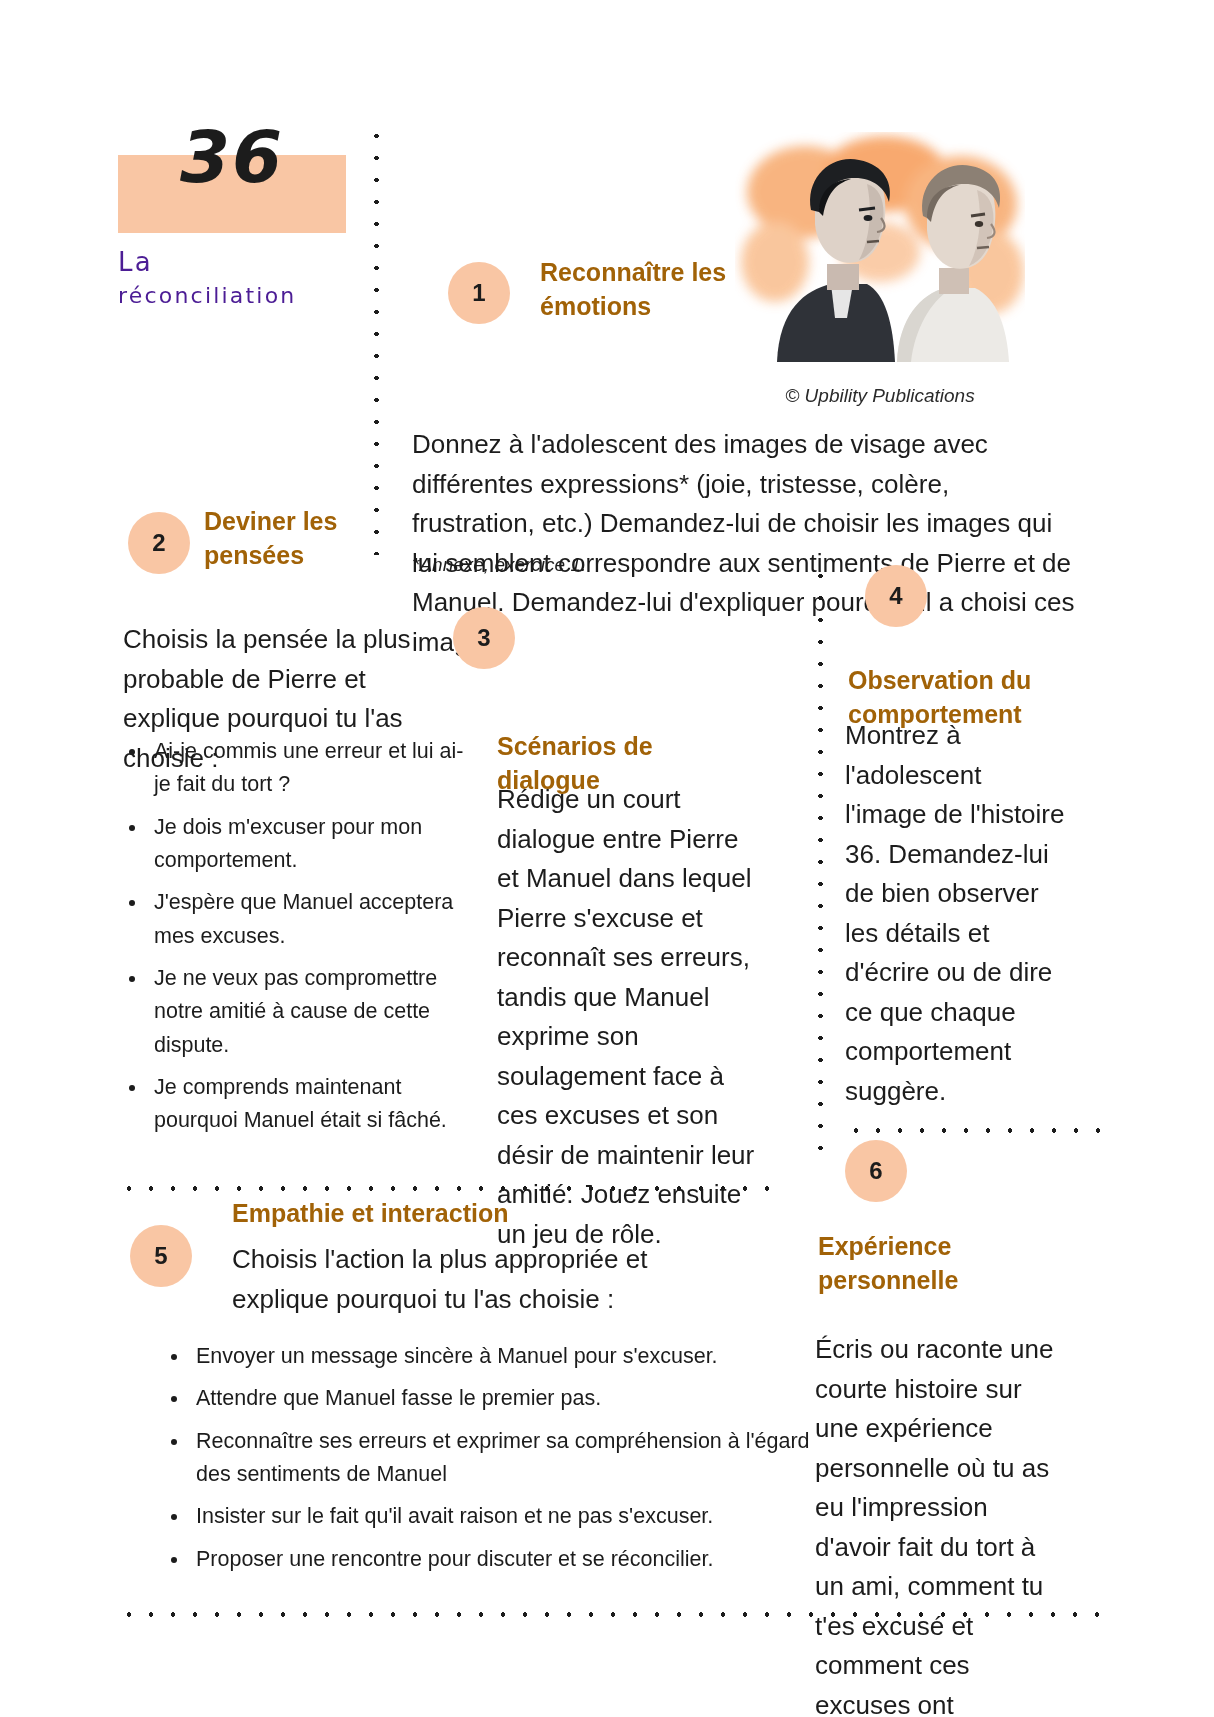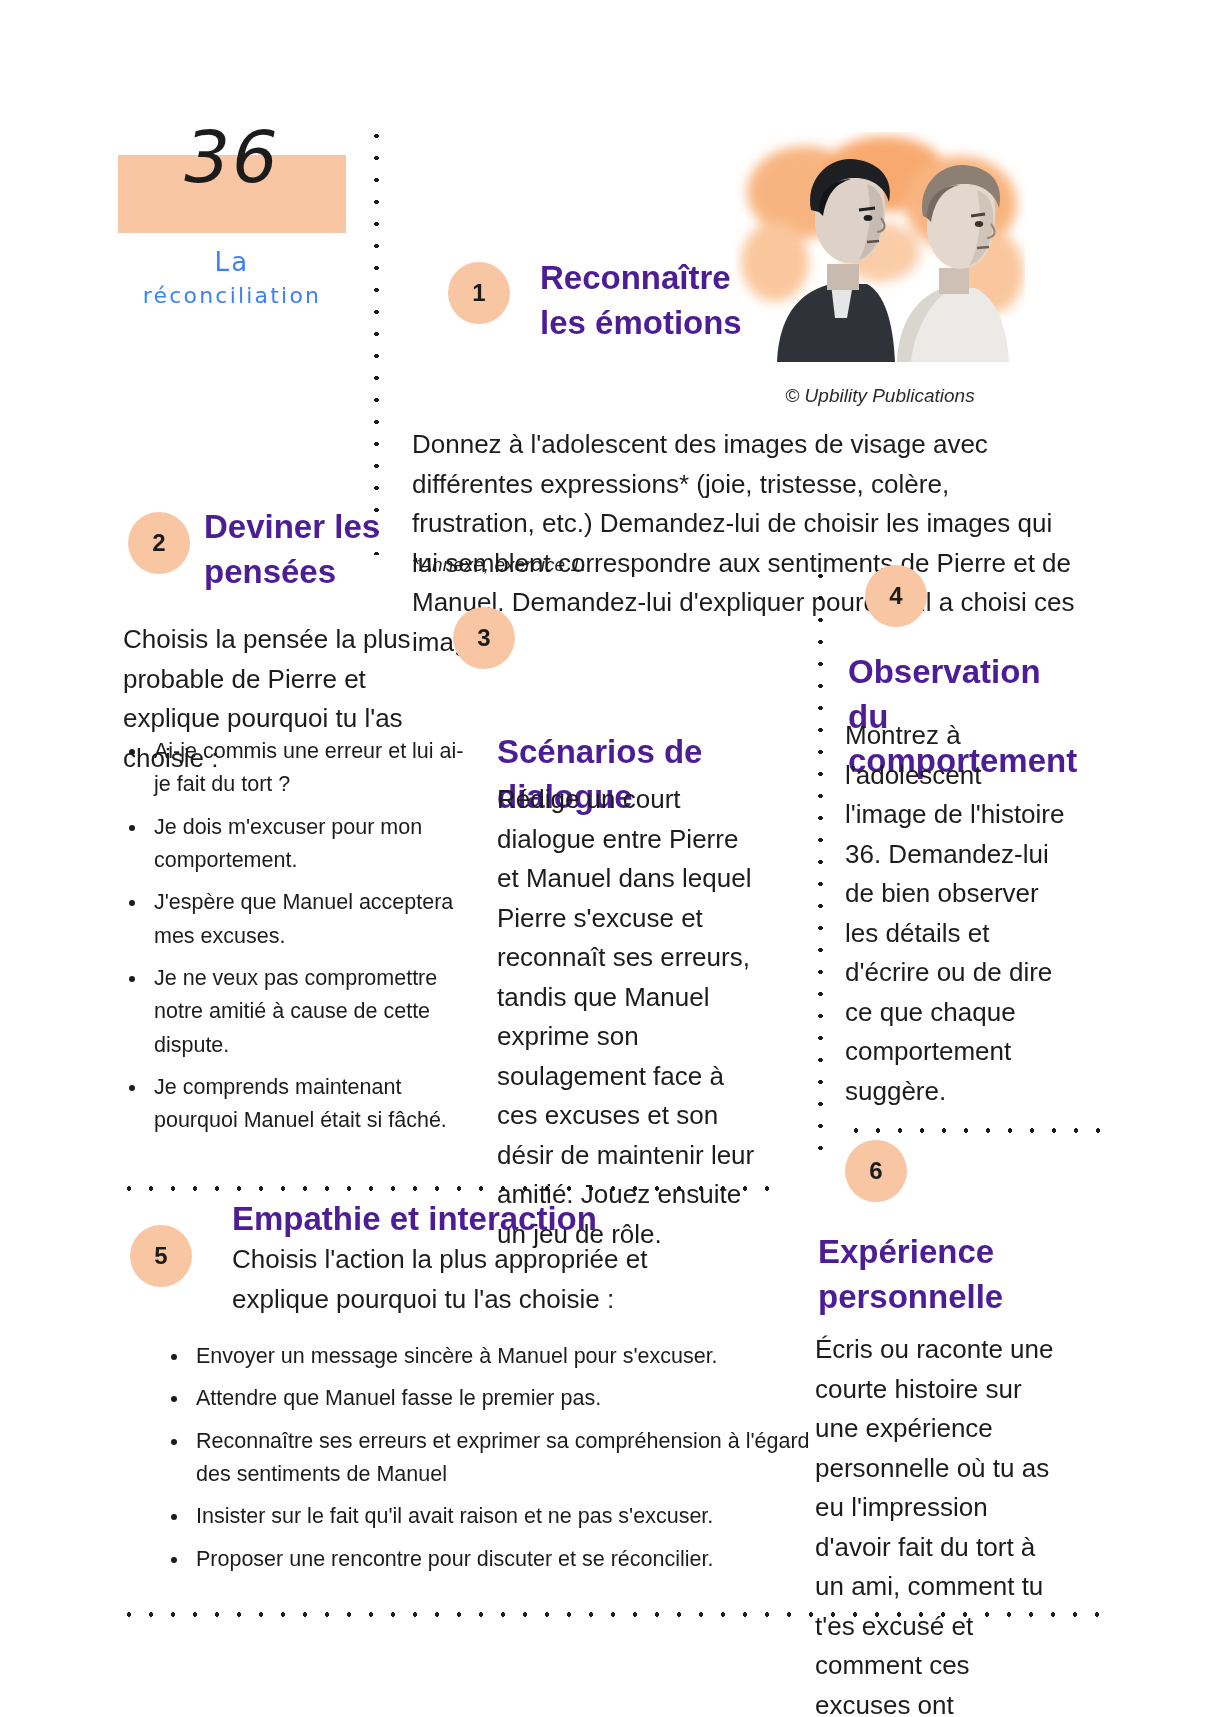--- a/index.html
+++ b/index.html
@@ -27,24 +27,24 @@
     color: #1c1c1c;
     font-size: 24px;
     font-weight: 700;
     display: flex;
     align-items: center;
     justify-content: center;
     font-family: "Liberation Sans", sans-serif;
   }
 
   .heading {
-    font-size: 33px;
+    font-size: 25px;
     font-weight: 700;
     line-height: 1.35;
-    color: #4c1d95;
+    color: #a16207;
   }
 
   .body-text {
     font-size: 26px;
     line-height: 1.52;
     color: #1c1c1c;
   }
 
   ul.bullets {
     margin: 0;
@@ -70,31 +70,31 @@
     position: relative;
   }
   #title-number {
     position: absolute;
     left: 0;
     top: -40px;
     width: 228px;
     text-align: center;
     font-family: "DejaVu Sans", sans-serif;
     font-size: 72px;
-    font-weight: 400;
+    font-weight: 700;
     font-style: italic;
     letter-spacing: 2px;
     color: #1c1c1c;
   }
   #title-sub1, #title-sub2 {
-    text-align: center;
+    text-align: left;
     font-family: "DejaVu Sans", sans-serif;
     font-size: 26px;
     letter-spacing: 2.2px;
-    color: #3b82f6;
+    color: #4c1d95;
   }
   #title-sub1 { margin-top: 14px; }
   #title-sub2 { margin-top: 6px; font-size: 22px; }
 
   
   .dot-v {
     width: 5px;
     background-image: radial-gradient(circle, #1c1c1c 2.1px, rgba(0,0,0,0) 2.4px);
     background-size: 5px 22px;
     background-repeat: repeat-y;
@@ -136,21 +136,21 @@
   #sec2-body  { left: 123px; top: 620px; width: 300px; }
   #sec2-list  { left: 118px; top: 735px; width: 320px; }
 
   
   #sec3-badge { left: 453px; top: 607px; }
   #sec3-title { left: 497px; top: 730px; width: 260px; }
   #sec3-body  { left: 497px; top: 780px; width: 270px; }
 
   
   #sec4-badge { left: 865px; top: 565px; }
-  #sec4-title { left: 848px; top: 650px; width: 220px; }
+  #sec4-title { left: 848px; top: 664px; width: 220px; }
   #sec4-body  { left: 845px; top: 716px; width: 225px; }
 
   
   #sec5-badge { left: 130px; top: 1225px; }
   #sec5-title { left: 232px; top: 1197px; width: 400px; }
   #sec5-body  { left: 232px; top: 1240px; width: 450px; }
   #sec5-list  { left: 160px; top: 1340px; width: 620px; }
 
   
   #sec6-badge { left: 845px; top: 1140px; }

